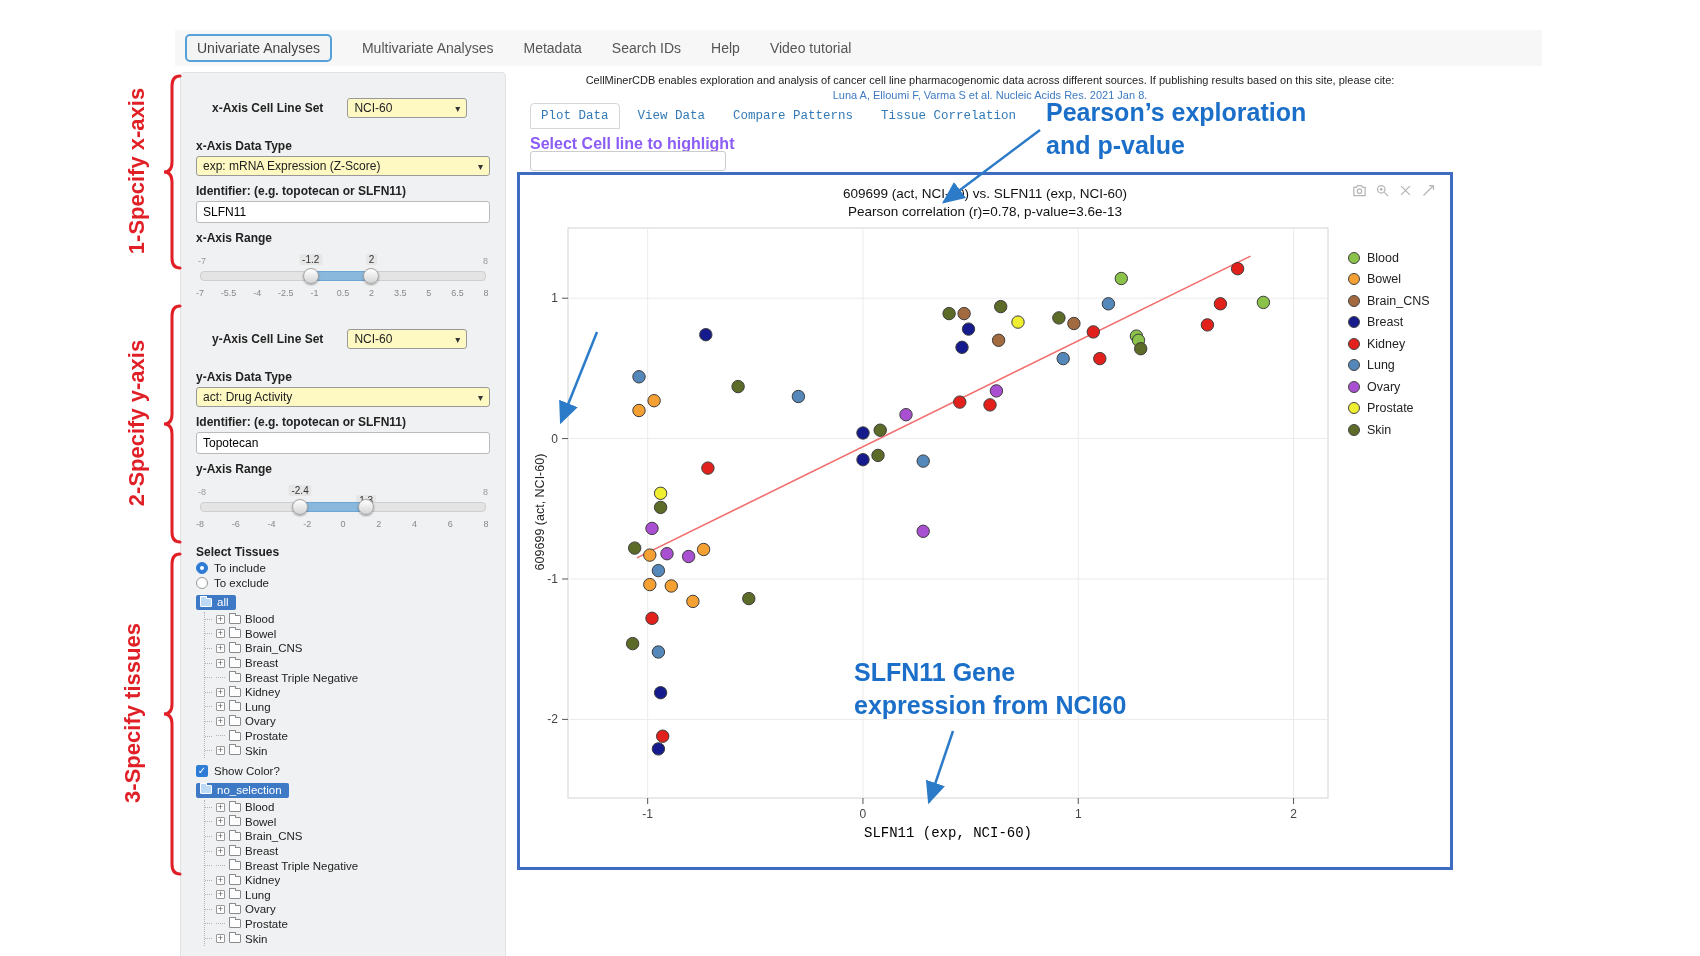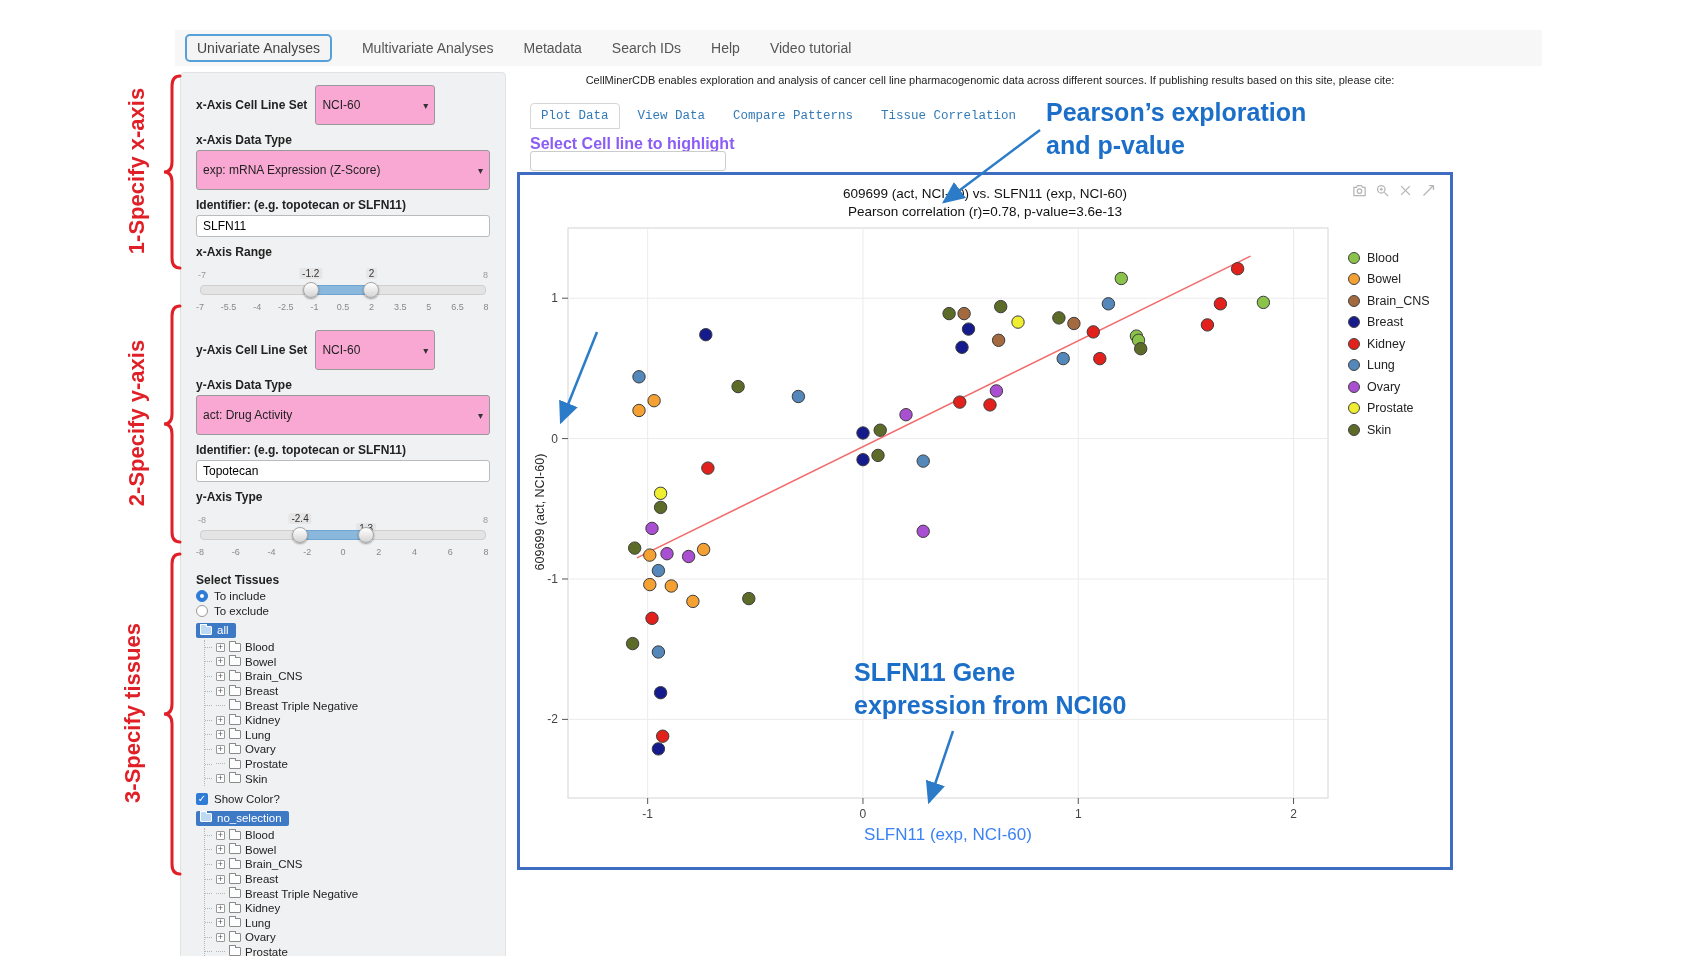--- a/index.html
+++ b/index.html
@@ -17,22 +17,22 @@
   .red-label{position:absolute;color:#e01f26;font-weight:bold;font-size:22px;width:220px;
              text-align:center;transform:rotate(-90deg);z-index:45;}
   #red1{left:27px;top:158px;} #red2{left:27px;top:410px;} #red3{left:23px;top:700px;}
 
   
   .sidebar{position:absolute;left:180px;top:72px;width:326px;min-height:808px;background:#f0f1f2;
            border:1px solid #e2e2e2;border-radius:4px;padding:12px 15px;box-sizing:border-box;
            font-size:12px;color:#222;}
   .sb-label{font-weight:bold;margin:8px 0 3px;font-size:12px;}
   .inline-row{display:flex;align-items:center;gap:8px;}
-  .inline-row .sb-label{margin:0;}
-  .select{background:#f9a8d4;border:1px solid #999;border-radius:3px;height:40px;display:flex;
+  .inline-row .sb-label{margin:16px;}
+  .select{background:#fef9c3;border:1px solid #999;border-radius:3px;height:20px;display:flex;
           align-items:center;justify-content:space-between;padding:0 6px;box-sizing:border-box;
           font-size:12px;cursor:pointer;white-space:nowrap;overflow:hidden;}
   .select .caret{font-size:10px;color:#333;margin-left:6px;}
   .select.small{width:120px;flex:none;}
   .select.full{width:100%;}
   .text-input{background:#fff;border:1px solid #bbb;border-radius:3px;height:22px;width:100%;
               padding:0 6px;box-sizing:border-box;font-size:12px;font-family:"Liberation Sans",sans-serif;}
 
   .slider{position:relative;margin:26px 4px 4px;}
   .s-min,.s-max{position:absolute;top:-15px;font-size:9px;color:#999;}
@@ -93,21 +93,21 @@
             box-sizing:border-box;background:#fff;z-index:1;}
   .plot-title{position:absolute;top:11px;left:0;width:100%;text-align:center;font-size:13.5px;color:#111;}
   .plot-subtitle{position:absolute;top:29px;left:0;width:100%;text-align:center;font-size:13.5px;color:#111;}
   .modebar{position:absolute;top:8px;right:14px;display:flex;gap:8px;color:#b5b5b5;z-index:3;}
   .modebar .mb-icon{cursor:pointer;}
   .modebar svg{width:15px;height:15px;display:block;}
   #scatter-svg{position:absolute;left:0;top:0;}
   #scatter-svg text.tick{font-size:12px;fill:#444;font-family:"Liberation Sans",sans-serif;}
   .ylab{position:absolute;left:-60px;top:330px;width:160px;text-align:center;transform:rotate(-90deg);
         font-size:12.5px;color:#222;}
-  .xlab{position:absolute;left:328px;top:650px;width:200px;text-align:center;font-size:17px;color:#3b82f6;}
+  .xlab{position:absolute;left:328px;top:650px;width:200px;text-align:center;font-size:14px;color:#000000;font-family:Liberation Mono, monospace;}
   .legend{position:absolute;left:828px;top:72px;}
   .lg-row{display:flex;align-items:center;gap:7px;height:21.5px;cursor:pointer;}
   .lg-dot{width:12px;height:12px;border-radius:50%;border:1px solid #444;flex:none;box-sizing:border-box;}
   .lg-label{font-size:12.5px;color:#222;white-space:nowrap;}
 
   
   .blue-anno{position:absolute;color:#1b6fc9;font-weight:bold;font-size:25px;line-height:33px;z-index:46;}
   #anno-pearson{left:1046px;top:96px;}
   #anno-drug{left:566px;top:226px;}
   #anno-gene{left:854px;top:656px;}
@@ -200,21 +200,21 @@
 
     <div class="sb-label">y-Axis Data Type</div>
     <div class="select full">
       <span>act: Drug Activity</span>
       <span class="caret">▾</span>
     </div>
 
     <div class="sb-label">Identifier: (e.g. topotecan or SLFN11)</div>
     <input class="text-input" value="Topotecan" style="">
 
-    <div class="sb-label">y-Axis Type</div>
+    <div class="sb-label">y-Axis Range</div>
     <div class="slider">
       <span class="s-min">-8</span>
       <span class="s-max">8</span>
       <span class="s-from" style="left: 35%;">-2.4</span>
       <span class="s-to" style="left: 58.1%; margin-top: 10px;">1.3</span>
       <div class="s-track">
         <div class="s-bar" style="left: 35%; width: 23.1%;"></div>
         <div class="s-handle h1" style="left: 35%;"></div>
         <div class="s-handle h2" style="left: 58.1%;"></div>
       </div>
@@ -363,20 +363,21 @@
           <div class="tree-item">
             <span class="exp">+</span>
             <span class="folder"></span>
             <span class="ti-label">Skin</span>
           </div>
         </div>
     </div>
   </aside>
 
   <div class="citation">CellMinerCDB enables exploration and analysis of cancer cell line pharmacogenomic data across different sources. If publishing results based on this site, please cite:</div>
+  <div class="citation-link">Luna A, Elloumi F, Varma S et al. Nucleic Acids Res. 2021 Jan 8.</div>
 
   <div class="main-tabs">
     <div class="main-tab active">Plot Data</div>
     <div class="main-tab">View Data</div>
     <div class="main-tab">Compare Patterns</div>
     <div class="main-tab">Tissue Correlation</div>
   </div>
 
   <div class="highlight-label">Select Cell line to highlight</div>
   <input class="highlight-input" value="" style="">

